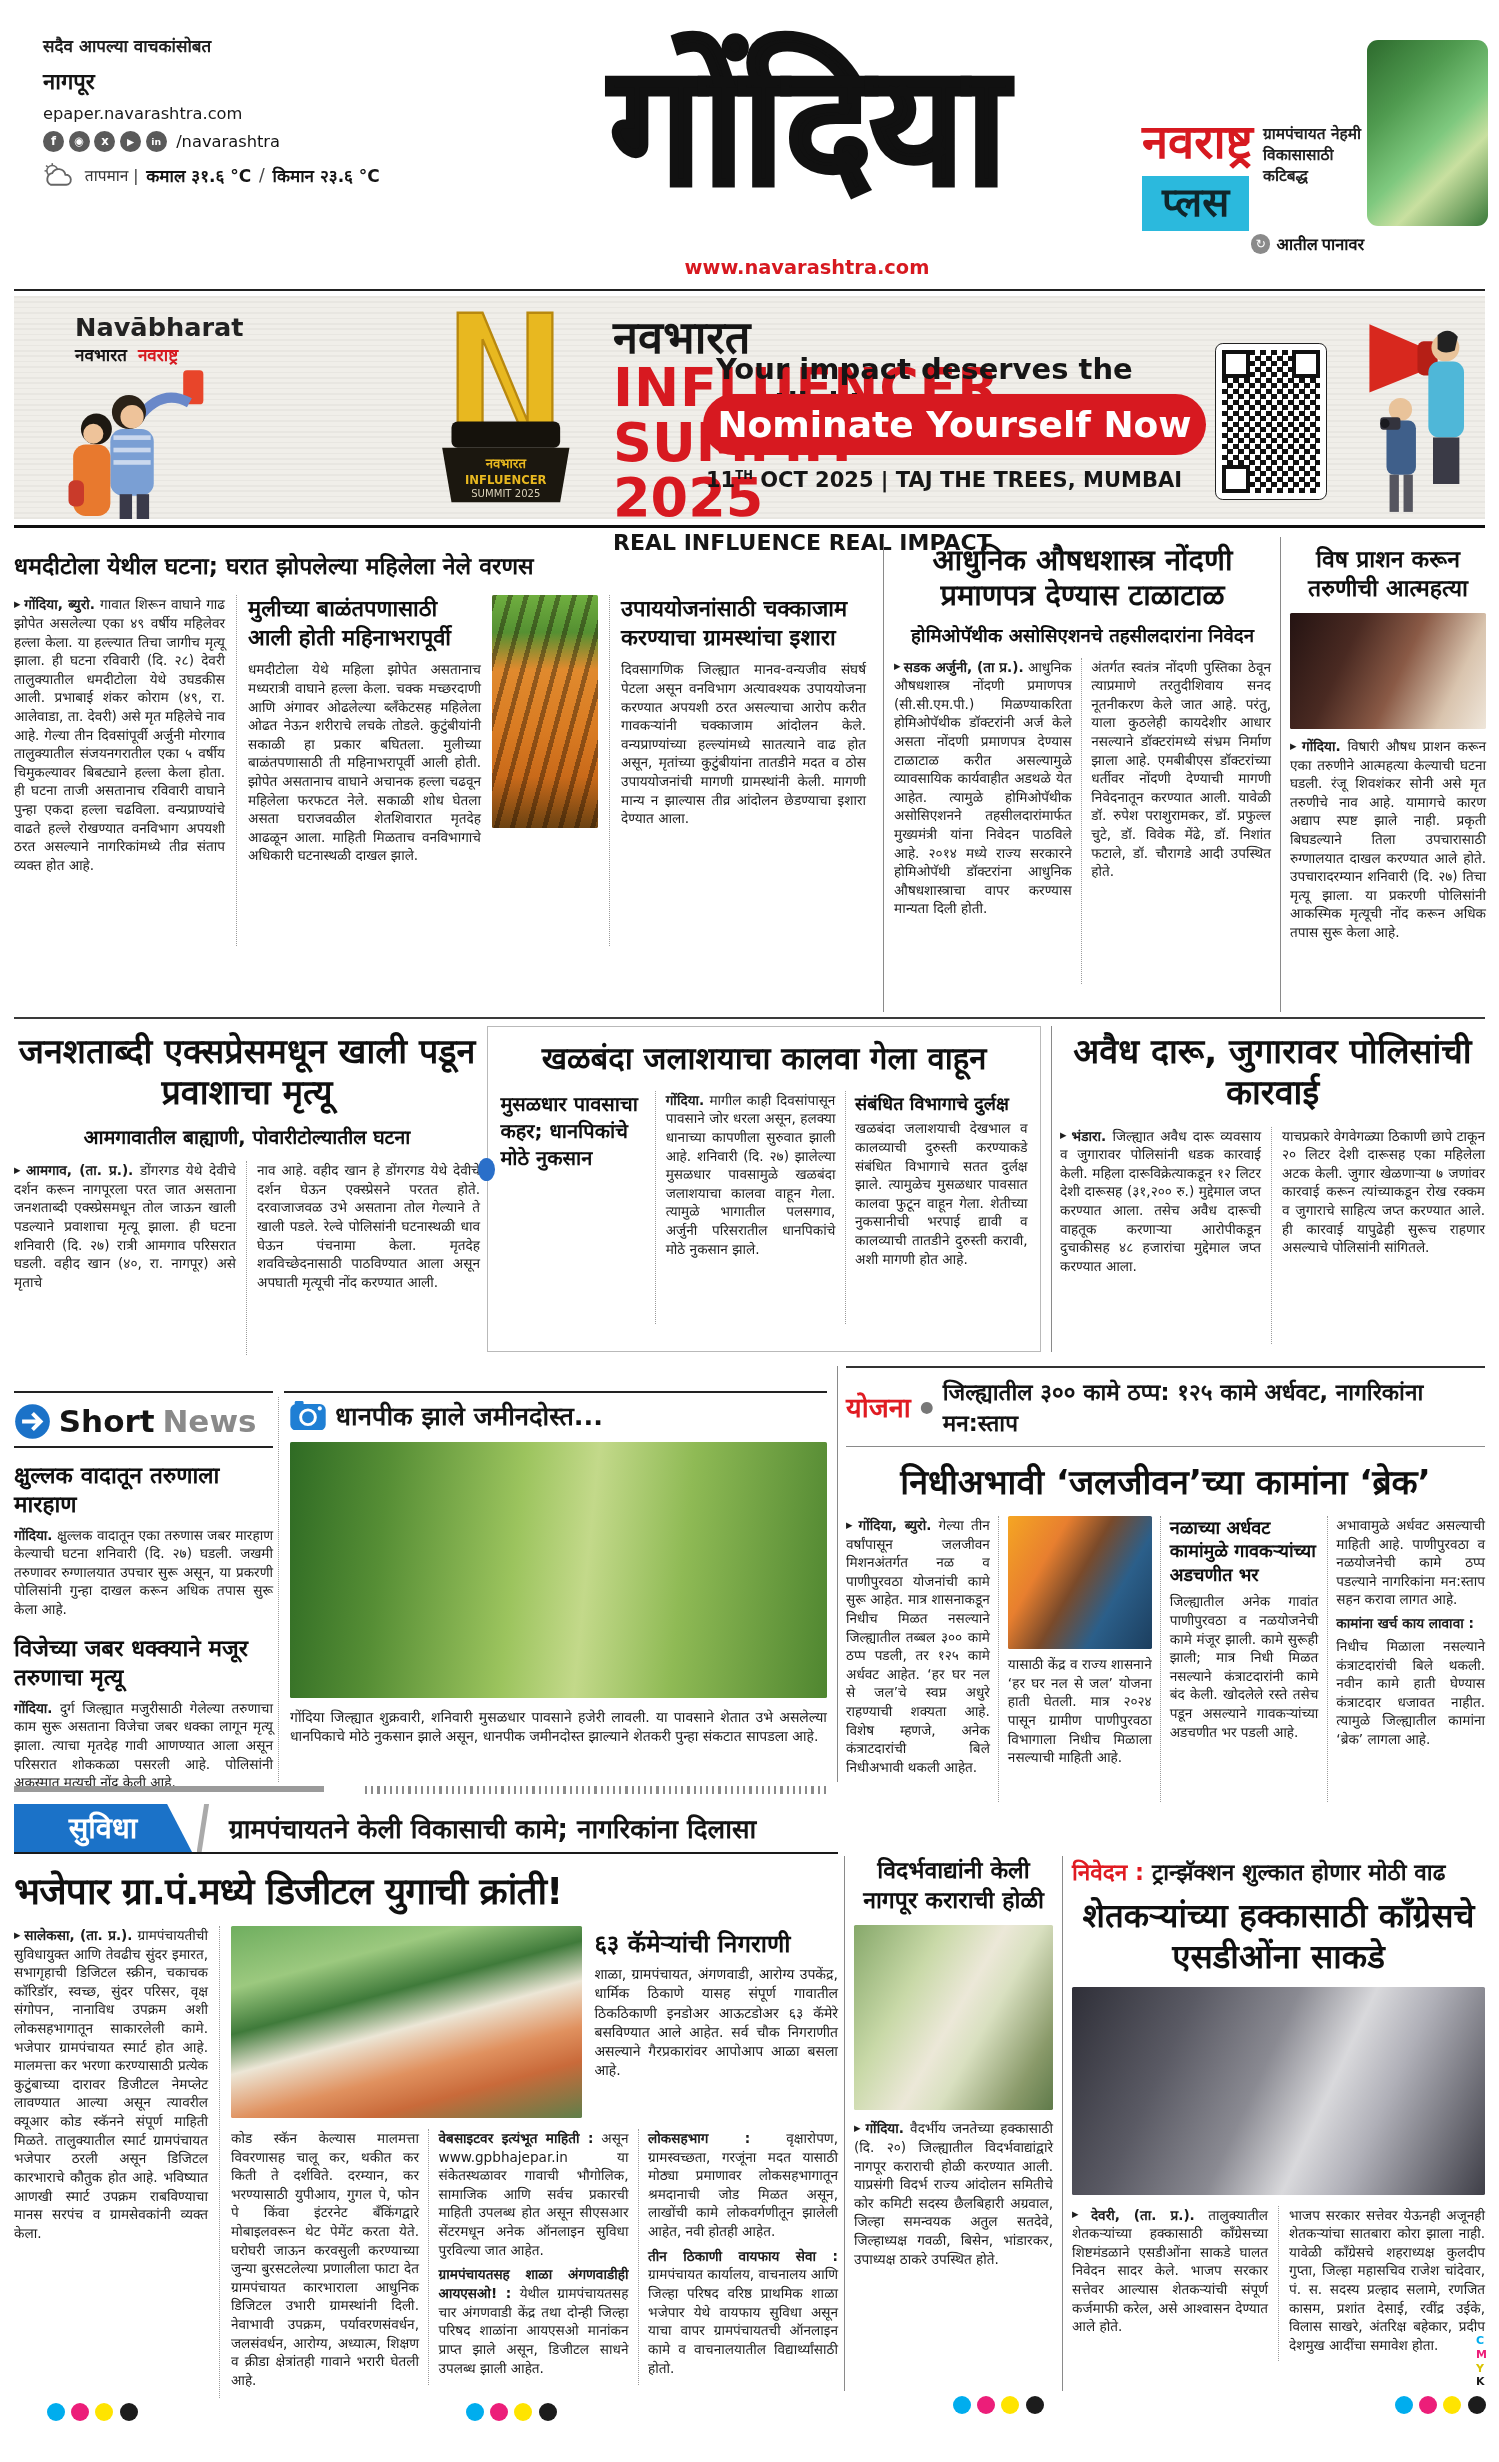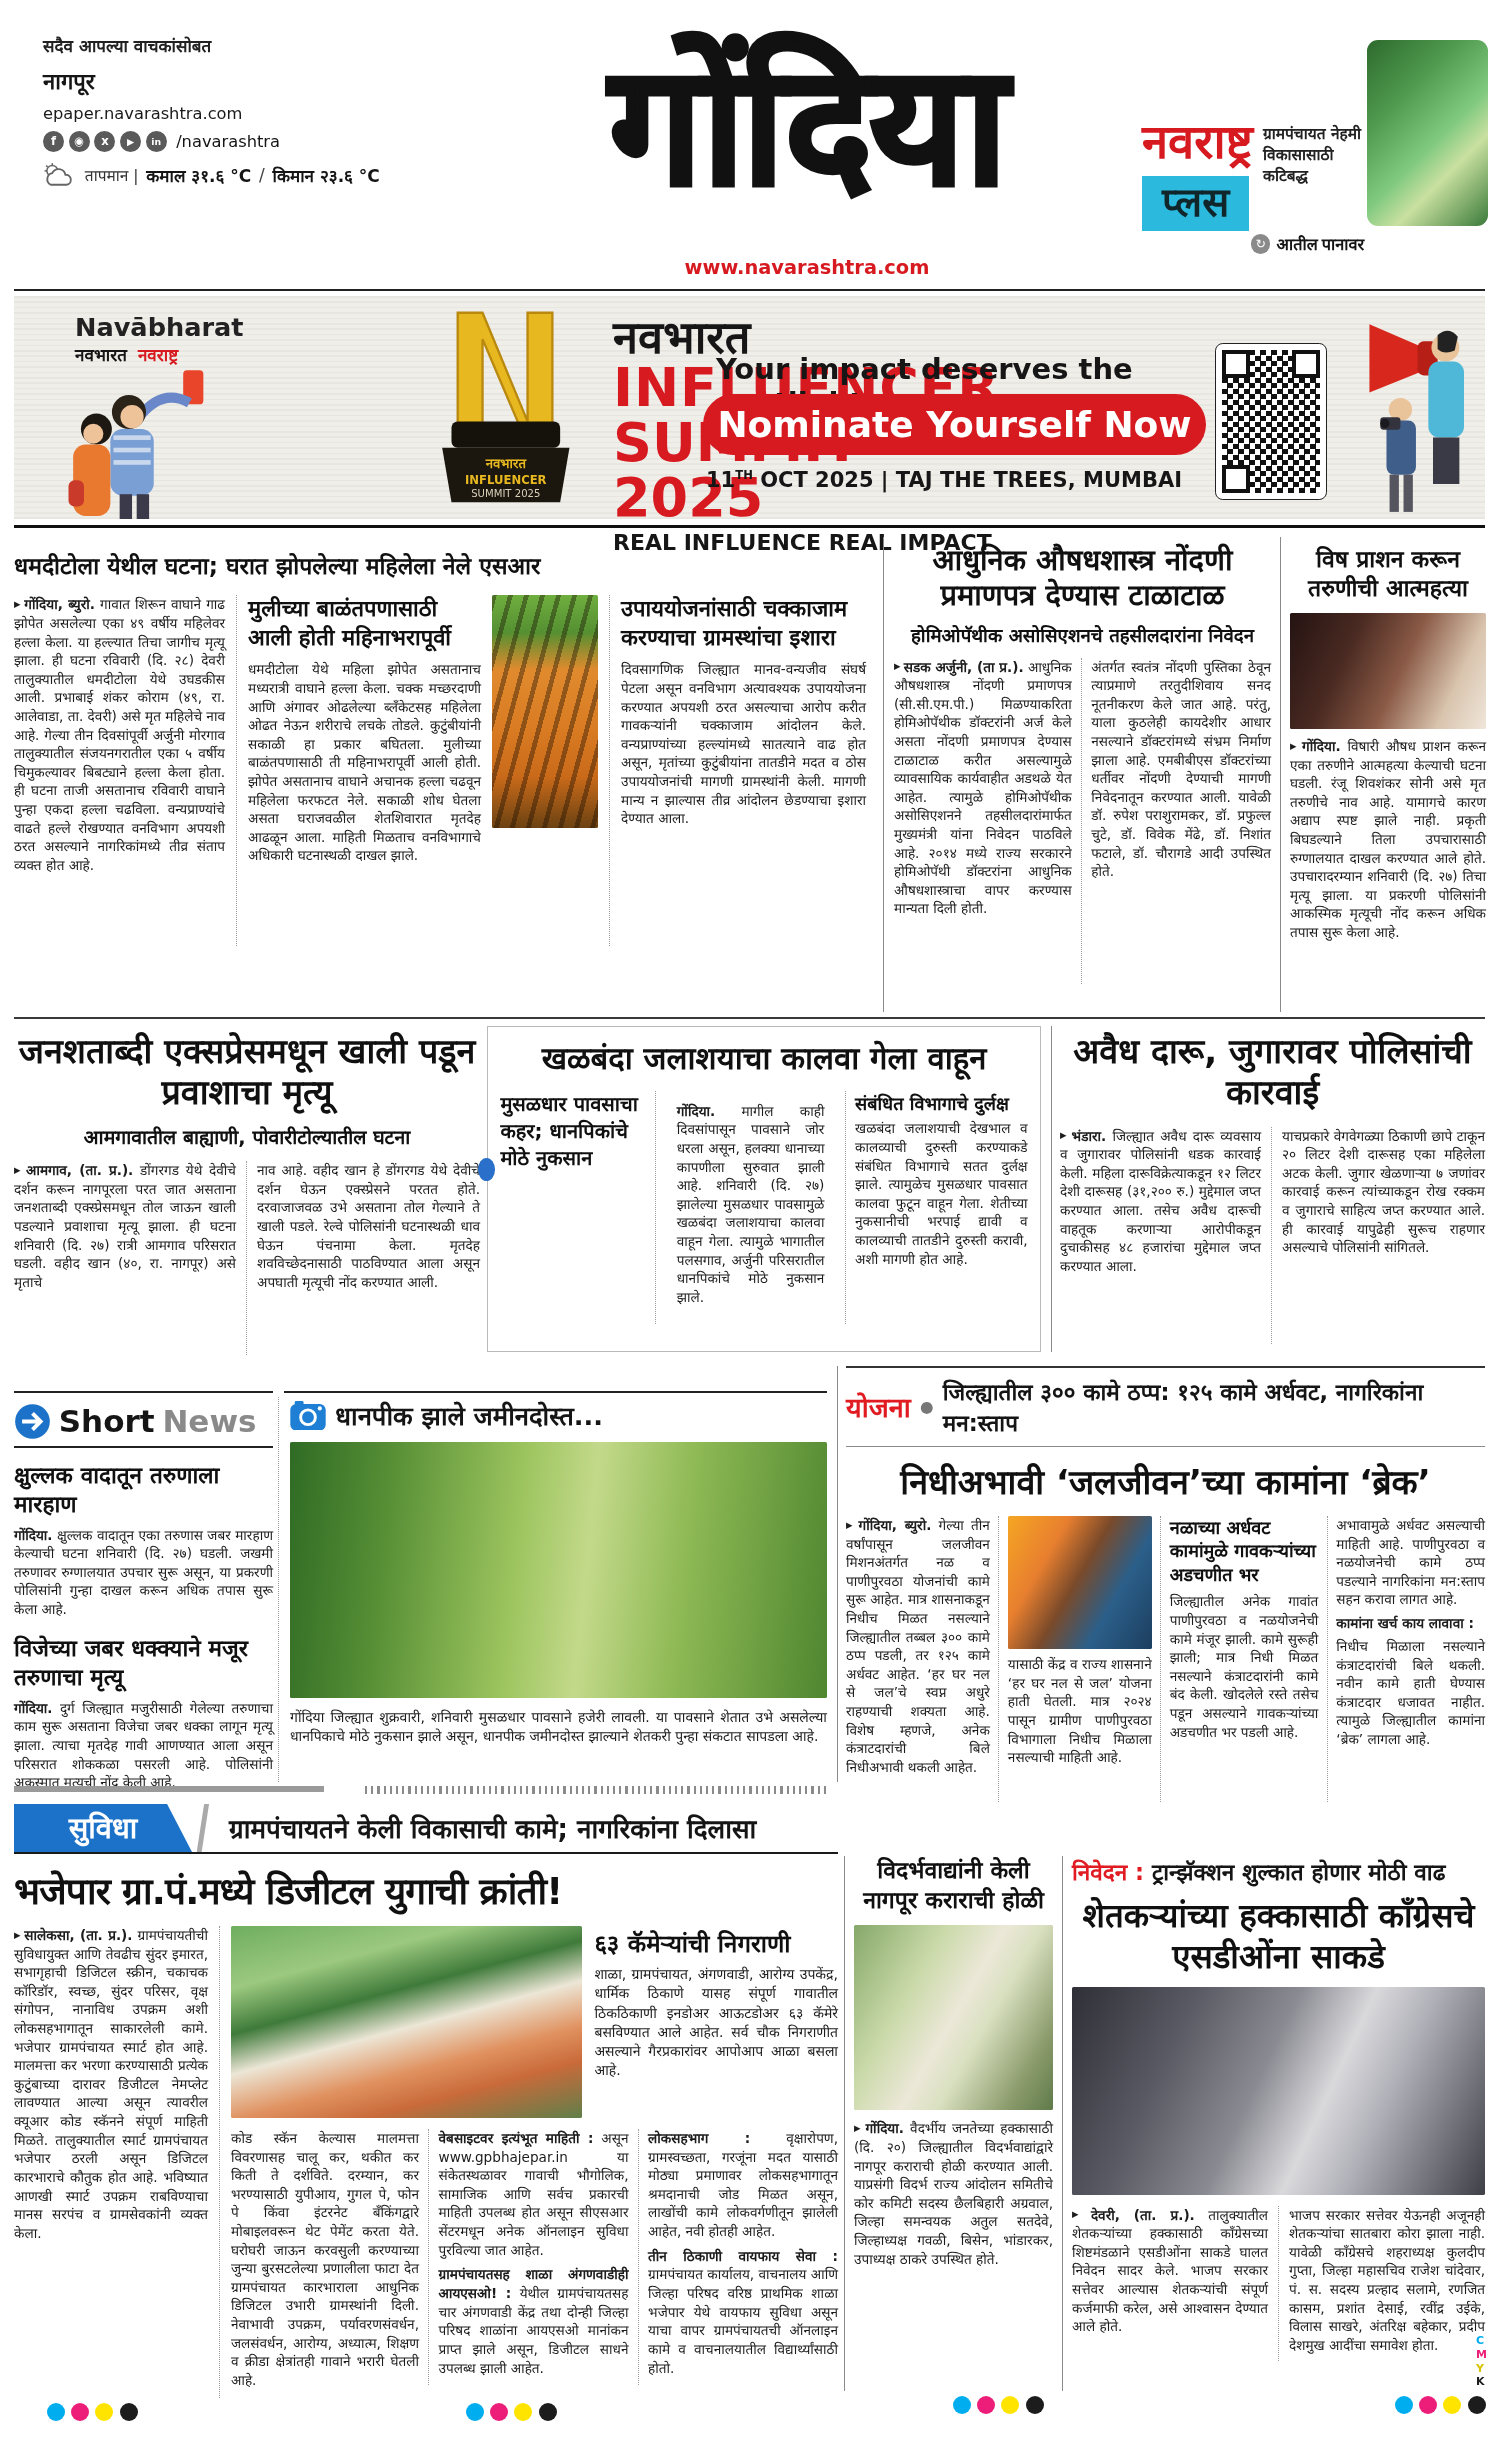--- a/index.html
+++ b/index.html
@@ -134,21 +134,21 @@
       <rect x="44" y="150" width="26" height="16" rx="4" fill="#33333d"></rect>
         <circle cx="50" cy="158" r="6" fill="#1a1a1f"></circle>
       <rect x="56" y="224" width="12" height="48" fill="#55555f"></rect>
         <rect x="74" y="224" width="12" height="48" fill="#55555f"></rect>
     </svg>
   </div>
 
   <div class="abs" style="left:14px;top:525px;width:1471px;height:3.1px;background:#101010;"></div>
 
   <div class="abs" style="left:14px;top:537px;width:863px;">
-    <div class="subhl" style="font-size:23px;margin-top:12.4px;">धमदीटोला येथील घटना; घरात झोपलेल्या महिलेला नेले एसआर</div>
+    <div class="subhl" style="font-size:23px;margin-top:12.4px;">धमदीटोला येथील घटना; घरात झोपलेल्या महिलेला नेले वरणस</div>
     <div class="cols" style="margin-top:14px;height:351px;">
       <div style="width:211px;padding-right:11px;">
         <p class="bt" style="margin:0;"><span class="mk">▶</span><span class="byl">गोंदिया, ब्युरो.</span> <span>गावात शिरून वाघाने गाढ झोपेत असलेल्या एका ४९ वर्षीय महिलेवर हल्ला केला. या हल्ल्यात तिचा जागीच मृत्यू झाला. ही घटना रविवारी (दि. २८) देवरी तालुक्यातील धमदीटोला येथे उघडकीस आली. प्रभाबाई शंकर कोराम (४९, रा. आलेवाडा, ता. देवरी) असे मृत महिलेचे नाव आहे. गेल्या तीन दिवसांपूर्वी अर्जुनी मोरगाव तालुक्यातील संजयनगरातील एका ५ वर्षीय चिमुकल्यावर बिबट्याने हल्ला केला होता. ही घटना ताजी असतानाच रविवारी वाघाने पुन्हा एकदा हल्ला चढविला. वन्यप्राण्यांचे वाढते हल्ले रोखण्यात वनविभाग अपयशी ठरत असल्याने नागरिकांमध्ये तीव्र संताप व्यक्त होत आहे.</span></p>
       </div>
       <div class="dotdiv" style="width:233px;padding:0 11px;">
         <div class="subhl" style="font-size:22px;line-height:1.3;">मुलीच्या बाळंतपणासाठी आली होती महिनाभरापूर्वी</div>
         <p class="bt" style="margin:7.8px 0 0 0;">धमदीटोला येथे महिला झोपेत असतानाच मध्यरात्री वाघाने हल्ला केला. चक्क मच्छरदाणी आणि अंगावर ओढलेल्या ब्लँकेटसह महिलेला ओढत नेऊन शरीराचे लचके तोडले. कुटुंबीयांनी सकाळी हा प्रकार बघितला. मुलीच्या बाळंतपणासाठी ती महिनाभरापूर्वी आली होती. झोपेत असतानाच वाघाने अचानक हल्ला चढवून महिलेला फरफटत नेले. सकाळी शोध घेतला असता घराजवळील शेतशिवारात मृतदेह आढळून आला. माहिती मिळताच वनविभागाचे अधिकारी घटनास्थळी दाखल झाले.</p>
       </div>
       <div class="photo" style="width:106px;height:233px;flex:none;background:repeating-linear-gradient(105deg,rgba(20,10,0,.38) 0 4.7px,transparent 4.7px 15.5px),linear-gradient(180deg,#6fae3f 0%,#559032 16%,#e08a2e 32%,#d97b22 58%,#c96a1a 78%,#6b4212 100%);"></div>
       <div class="dotdiv" style="width:245px;padding-left:11px;margin-left:11px;">
@@ -197,21 +197,21 @@
   </div>
 
   <div class="abs" style="left:487px;top:1026px;width:554px;height:326px;border:1.6px solid #b9b9b9;box-sizing:border-box;padding:9.3px 12.4px;">
     <div class="hl ctr" style="font-size:31px;">खळबंदा जलाशयाचा कालवा गेला वाहून</div>
     <div class="cols" style="margin-top:12.4px;height:233px;position:relative;">
       <div style="position:absolute;left:-22px;top:67px;width:17px;height:23px;background:#2a6fc9;border-radius:50%;"></div>
       <div style="width:152px;padding-right:9.3px;">
         <div class="subhl" style="font-size:20px;line-height:1.35;">मुसळधार पावसाचा कहर; धानपिकांचे मोठे नुकसान</div>
       </div>
       <div class="dotdiv" style="width:177px;padding:0 9.3px;">
-        <p class="bt" style="margin:11px;"><span class="byl">गोंदिया.</span> <span>मागील काही दिवसांपासून पावसाने जोर धरला असून, हलक्या धानाच्या कापणीला सुरुवात झाली आहे. शनिवारी (दि. २७) झालेल्या मुसळधार पावसामुळे खळबंदा जलाशयाचा कालवा वाहून गेला. त्यामुळे भागातील पलसगाव, अर्जुनी परिसरातील धानपिकांचे मोठे नुकसान झाले.</span></p>
+        <p class="bt" style="margin:0;"><span class="byl">गोंदिया.</span> <span>मागील काही दिवसांपासून पावसाने जोर धरला असून, हलक्या धानाच्या कापणीला सुरुवात झाली आहे. शनिवारी (दि. २७) झालेल्या मुसळधार पावसामुळे खळबंदा जलाशयाचा कालवा वाहून गेला. त्यामुळे भागातील पलसगाव, अर्जुनी परिसरातील धानपिकांचे मोठे नुकसान झाले.</span></p>
       </div>
       <div class="dotdiv" style="width:180px;padding-left:9.3px;">
         <div class="subhl" style="font-size:18px;">संबंधित विभागाचे दुर्लक्ष</div>
         <p class="bt" style="margin:4.7px 0 0 0;">खळबंदा जलाशयाची देखभाल व कालव्याची दुरुस्ती करण्याकडे संबंधित विभागाचे सतत दुर्लक्ष झाले. त्यामुळेच मुसळधार पावसात कालवा फुटून वाहून गेला. शेतीच्या नुकसानीची भरपाई द्यावी व कालव्याची तातडीने दुरुस्ती करावी, अशी मागणी होत आहे.</p>
       </div>
     </div>
   </div>
 
   <div class="vrule" style="left:1051px;top:1026px;height:326px;"></div>
 

